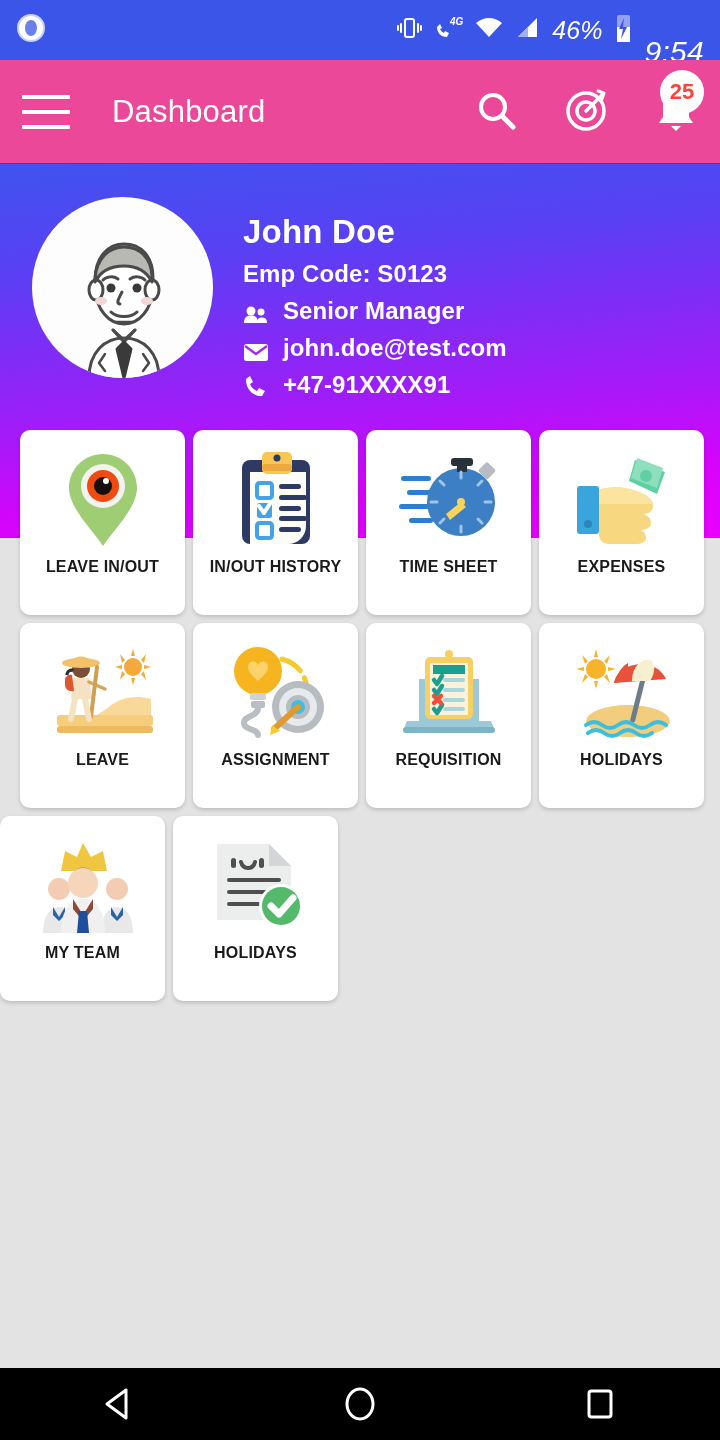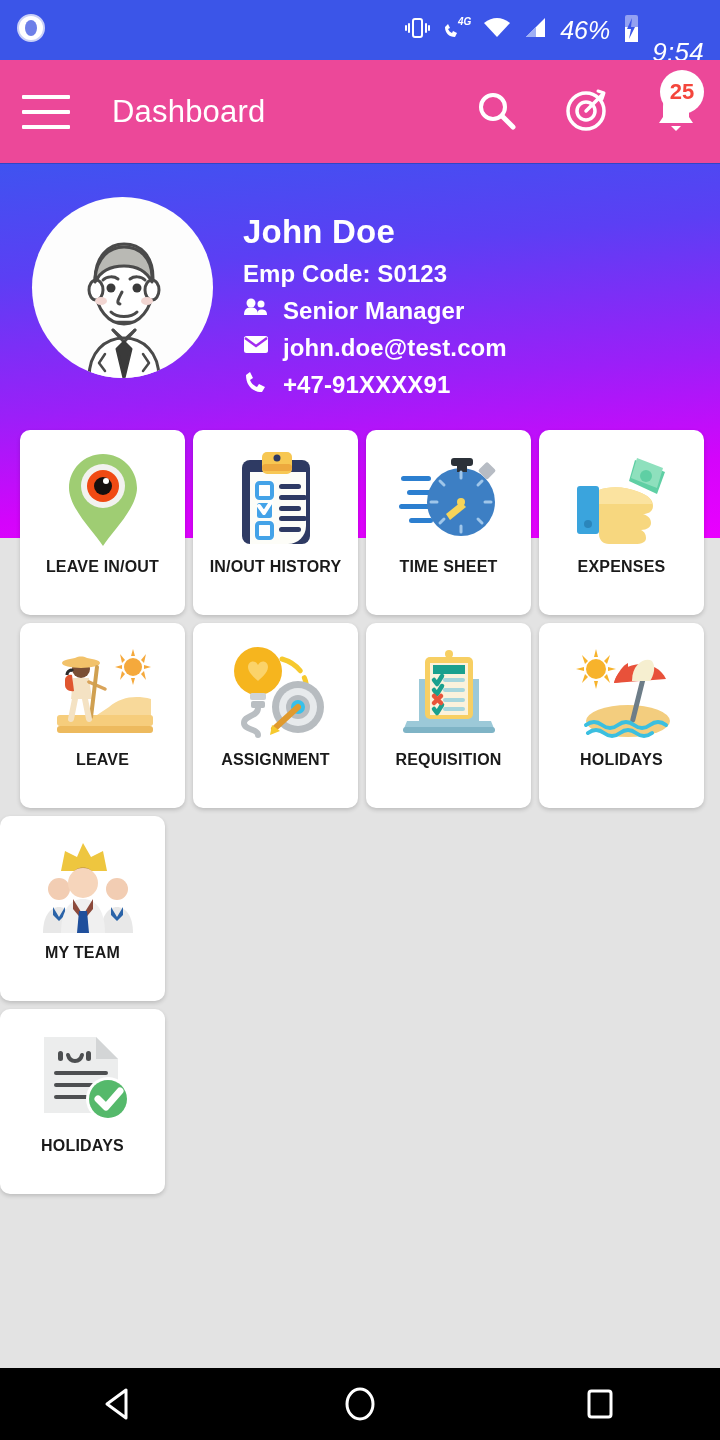--- a/index.html
+++ b/index.html
@@ -11,21 +11,21 @@
     position:relative;
   }
 
   
   .status-bar{
     height:60px; background:#3b55e8; color:#fff;
     display:flex; align-items:center; padding:0 16px;
   }
   .sb-left{ display:flex; align-items:center; gap:10px; }
   .sb-right{ margin-left:auto; display:flex; align-items:center; gap:11px;font-style:italic; }
-  .sb-clock{ font-size:26px; font-weight:400; letter-spacing:.3px;margin-top:44px; }
+  .sb-clock{ font-size:30px; font-weight:400; letter-spacing:.3px;margin-top:44px; }
   .sb-batt{ font-size:25px; font-weight:400; }
   .sb-ico{ display:block; }
 
   
   .app-bar{
     height:104px; background:#ec4899; color:#fff;
     display:flex; align-items:center; padding:0 22px;
     border-bottom:1px solid #2f46c4; position:relative;
   }
   .hamburger{ width:48px; height:34px; display:flex; flex-direction:column;
@@ -51,28 +51,28 @@
   }
   .profile{ display:flex; align-items:flex-start; padding-left:32px; }
   .avatar{
     width:181px; height:181px; border-radius:50%;
     background:#fdfdfd; flex:0 0 181px; overflow:hidden;
     display:flex; align-items:flex-end; justify-content:center;
   }
   .pinfo{ margin-left:30px; padding-top:16px; color:#fff; }
   .pname{ font-size:33px; font-weight:700; letter-spacing:.2px; }
   .pcode{ font-size:24px; font-weight:700; margin-top:9px; letter-spacing:.1px; }
-  .prow{ display:flex; align-items:flex-start; margin-top:9px; gap:14px; }
+  .prow{ display:flex; align-items:flex-end; margin-top:9px; gap:14px; }
   .prow .txt{ font-size:24px; font-weight:700; letter-spacing:.1px; }
   .pic{ width:26px; display:flex; justify-content:center; flex:0 0 26px; }
 
   
   .grid-wrap{ position:absolute; left:0; top:430px; width:720px; }
   .grid-row{ display:flex; justify-content:flex-start; gap:8px; padding-left:20px; margin-bottom:8px; }
-  .grid-row.center{ padding-left:0;flex-direction:column; }
+  .grid-row.center{ padding-left:0; }
   .card{
     width:165px; height:185px; background:#fff; border-radius:10px;
     box-shadow:0 2px 4px rgba(0,0,0,.17);
     display:flex; flex-direction:column; align-items:center;
     padding-top:18px; cursor:pointer;
   }
   .card .ico{ height:104px; display:flex; align-items:center; justify-content:center; }
   .card .lbl{
     font-size:16px; font-weight:700; color:#1a1a1a;
     text-align:center; line-height:1.18; margin-top:6px;

